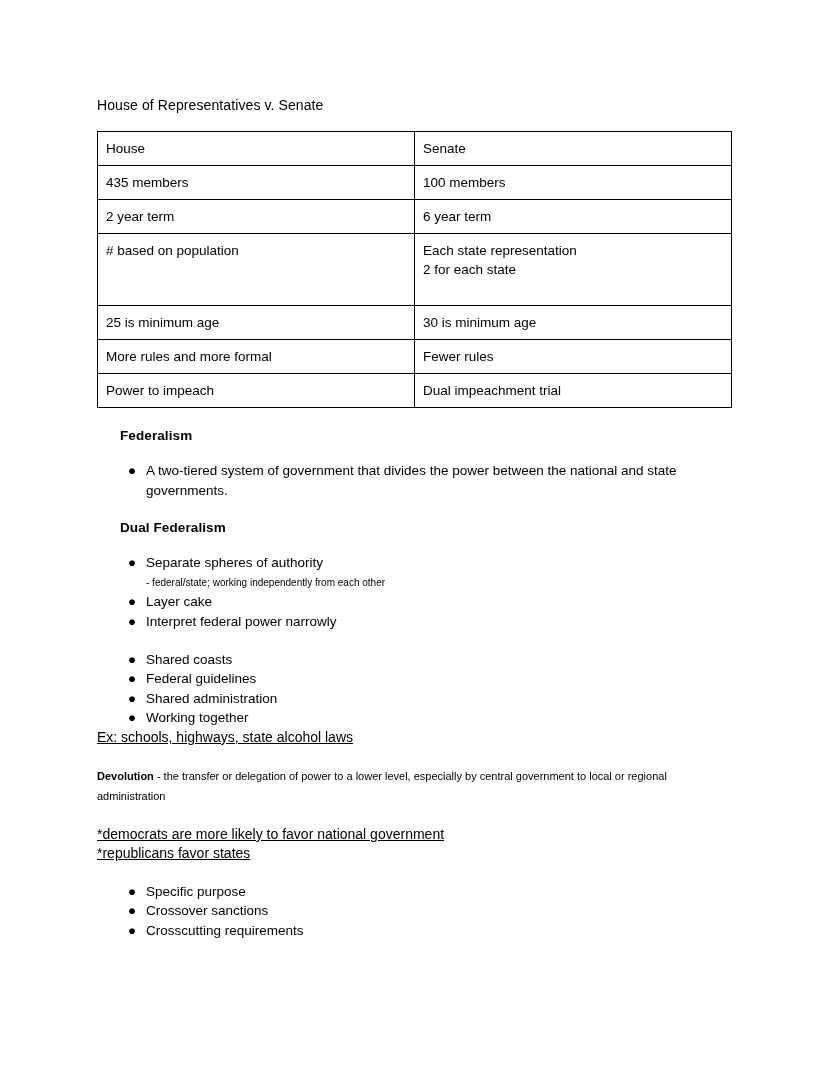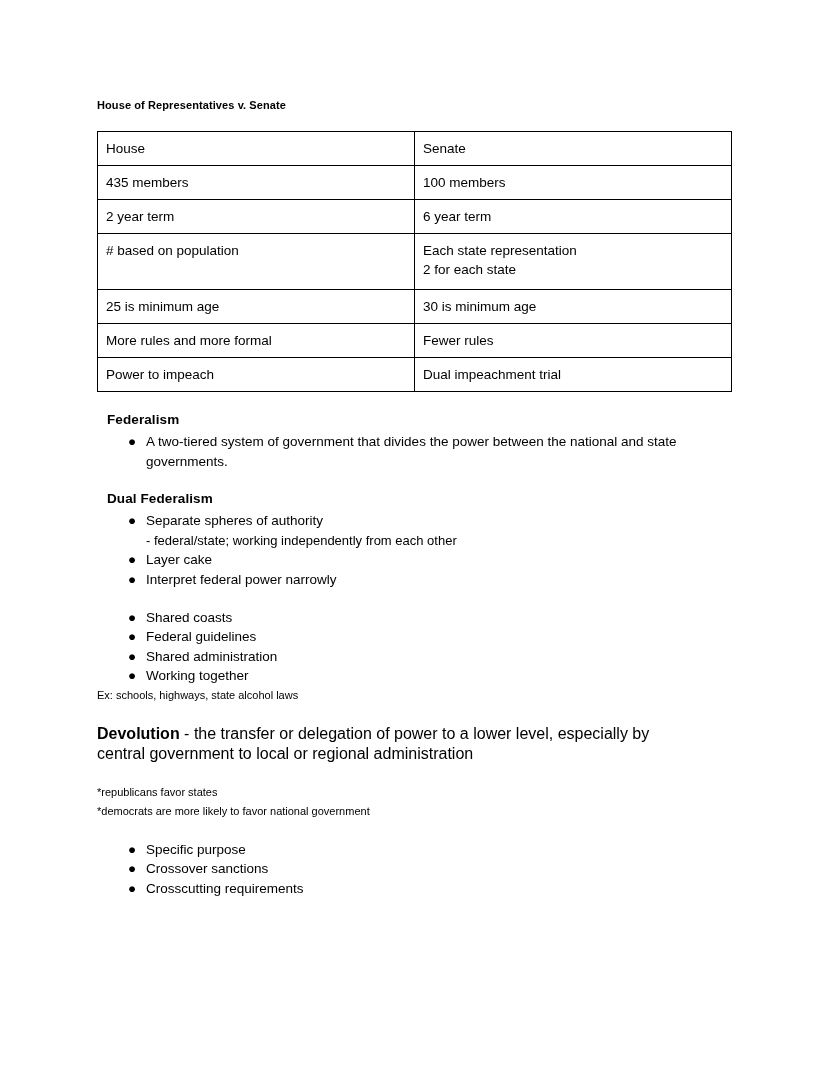--- a/index.html
+++ b/index.html
@@ -18,31 +18,31 @@
   }
   .page {
     position: absolute;
     left: 97px;
     top: 96px;
     width: 634px;
   }
 
   
   .doc-title {
-    font-size: 11px;
-    font-weight: bold;
+    font-size: 14px;
+    font-weight: normal;
     line-height: 18px;
     margin: 0 0 17px 0;
     letter-spacing: 0.1px;
   }
   .section-head {
     font-size: 13.5px;
     font-weight: bold;
     line-height: 19px;
-    margin: 3px;
+    margin: 16px;
     letter-spacing: 0.1px;
     padding-left: 7px;
   }
 
   
   table.compare {
     border-collapse: collapse;
     table-layout: fixed;
     width: 634px;
     margin: 0 0 0 0;
@@ -56,21 +56,21 @@
     vertical-align: top;
     width: 317px;
     box-sizing: border-box;
   }
   table.compare th {
     text-align: left;
     padding-top: 7px;
     padding-bottom: 7px;
   }
   table.compare td.tall {
-    padding-bottom: 10px;
+    padding-bottom: 26px;
   }
   .cell-line { display: block; }
 
   
   .block { margin-top: 18px; }
 
   ul.bullets {
     list-style: none;
     margin: 0;
     padding: 0;
@@ -83,31 +83,32 @@
     margin: 0;
   }
   ul.bullets > li > .dot {
     position: absolute;
     left: 31px;
     top: 0;
     font-size: 13.5px;
     line-height: 19.6px;
   }
   .subline {
-    font-size: 13px;
+    font-size: 10px;
     line-height: 19.6px;
     padding-left: 49px;
   }
   .plain {
+    font-size: 14px;
+    line-height: 19.6px;
+    margin: 0;
+    text-decoration: underline;
+  }
+  .para {
     font-size: 11px;
-    line-height: 19.6px;
-    margin: 0;
-  }
-  .para {
-    font-size: 16px;
     line-height: 20.5px;
     margin: 0;
     width: 600px;
   }
   .para b { font-weight: bold; }
 </style>
 </head>
 <body>
 
 <div class="page">
@@ -225,22 +226,22 @@
       </li>
     </ul>
     <p class="plain">Ex: schools, highways, state alcohol laws</p>
   </div>
 
   <div class="block">
     <p class="para"><b>Devolution</b><span> - the transfer or delegation of power to a lower level, especially by central government to local or regional administration</span></p>
   </div>
 
   <div class="block">
+    <p class="plain">*democrats are more likely to favor national government</p>
     <p class="plain">*republicans favor states</p>
-    <p class="plain">*democrats are more likely to favor national government</p>
   </div>
 
   <div class="block">
     <ul class="bullets">
       <li>
         <span class="dot">●</span>
         <span>Specific purpose</span>
       </li>
       <li>
         <span class="dot">●</span>

